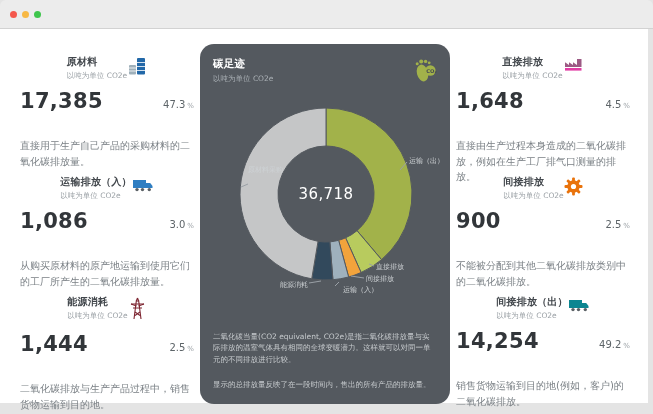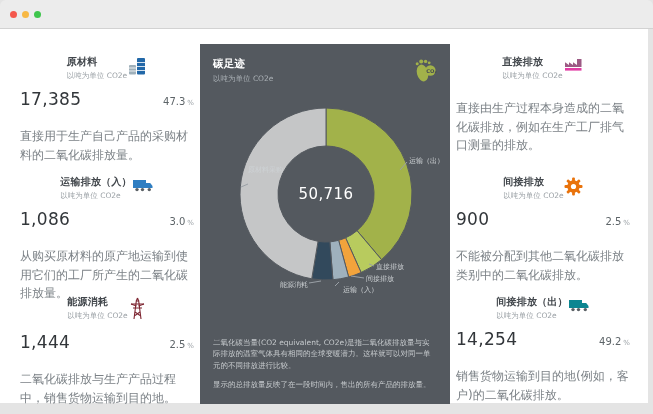--- a/index.html
+++ b/index.html
@@ -17,48 +17,48 @@
 
   .col { width:180px; padding-top:26px; }
   .col.right { width:186px; padding-left:6px; }
 
   
   .card { height:112px; margin-bottom:8px; padding-right:6px; cursor:default; }
   .card-head { display:flex; justify-content:center; align-items:flex-start; }
   .card-title { font-size:10px; font-weight:600; color:#41464b; letter-spacing:.2px; }
   .card-sub { font-size:7.5px; color:#9aa0a5; margin-top:2px; }
   .value-row { display:flex; justify-content:space-between; align-items:baseline; margin-top:8px; }
-  .big-val { font-size:17px; font-weight:400; color:#32363a; letter-spacing:.3px; }
+  .big-val { font-size:21px; font-weight:700; color:#32363a; letter-spacing:.3px; }
   .pct-num { font-size:10px; color:#5d6468; }
   .pct-sign { font-size:7px; color:#9aa0a5; margin-left:2px; }
-  .card-desc { font-size:12px; color:#7b8186; line-height:1.55; margin-top:18px; }
+  .card-desc { font-size:10px; color:#7b8186; line-height:1.55; margin-top:25px; }
   .card-icon { flex:0 0 auto; margin-top:2px; }
 
   
   .panel { width:250px; height:360px; margin-top:15px; background:#54595f;
-    position:relative; flex:0 0 auto; }
+    position:relative; flex:0 0 auto;border-radius:14px; }
   .panel-head { padding:13px 13px 0 13px; }
   .panel-title { font-size:10.5px; font-weight:600; color:#ffffff; letter-spacing:.3px; }
   .panel-sub { font-size:7.5px; color:#aab0b5; margin-top:3px; }
   .panel-foot-icon { position:absolute; top:13px; right:13px; }
 
   .donut-wrap { position:relative; width:250px; height:215px; margin-top:10px; }
   .donut-center { position:absolute; left:126px; top:100px; transform:translate(-50%,-50%);
     font-size:15px; font-weight:400; color:#ffffff; letter-spacing:.4px; }
   .donut-label { position:absolute; font-size:7px; color:#ced2d5; white-space:nowrap; }
   .dlab0 { left:209px; top:62px; }
   .dlab1 { left:176px; top:168px; }
   .dlab2 { left:166px; top:180px; }
   .dlab3 { left:127px; top:191px;margin-left:16px; }
   .dlab4 { left:80px;  top:186px; }
   .dlab5 { left:8px;   top:71px;margin-left:40px; }
 
   .panel-footer { position:absolute; left:13px; right:13px; bottom:13px; }
   .panel-footer p { font-size:7.5px; color:#c6cacd; line-height:1.55; }
-  .panel-footer p + p { margin-top:8px; }
+  .panel-footer p + p { margin-top:14px; }
 </style>
 </head>
 <body>
 
 <div class="chrome">
   <span class="tl-dot" style="background:#f4584d"></span>
   <span class="tl-dot" style="background:#f7b844"></span>
   <span class="tl-dot" style="background:#3ec54c"></span>
 </div>
 
@@ -162,21 +162,21 @@
           <polyline points="169,170 174,172" fill="none" stroke="#9aa0a6" stroke-width="1"></polyline>
           <path d="M161.09627874009664,178.51274558055806 A86,86 0 0 1 148.63668692457924,182.96734541419644 L138.63442991139306,146.30735558001663 A48,48 0 0 0 145.58862069214697,143.82106730077658 Z" fill="#f2a33c" stroke="#54595f" stroke-width="1"></path>
           <polyline points="151,182 164,184" fill="none" stroke="#9aa0a6" stroke-width="1"></polyline>
           <path d="M148.63668692457924,182.96734541419644 A86,86 0 0 1 132.9167397500069,185.7214017106036 L129.8605059069806,147.84450328033688 A48,48 0 0 0 138.63442991139306,146.30735558001663 Z" fill="#9fb1bd" stroke="#54595f" stroke-width="1"></path>
           <polyline points="139,188 135,192" fill="none" stroke="#9aa0a6" stroke-width="1"></polyline>
           <path d="M132.9167397500069,185.7214017106036 A86,86 0 0 1 111.73944414885152,184.80941307906966 L118.04061999005665,147.3354863697133 A48,48 0 0 0 129.8605059069806,147.84450328033688 Z" fill="#32495c" stroke="#54595f" stroke-width="1"></path>
           <polyline points="121,187 109,189" fill="none" stroke="#9aa0a6" stroke-width="1"></polyline>
           <path d="M111.73944414885152,184.80941307906966 A86,86 0 0 1 125.99999999999999,14 L125.99999999999999,52 A48,48 0 0 0 118.04061999005665,147.3354863697133 Z" fill="#c5c6c7" stroke="#54595f" stroke-width="1"></path>
           <polyline points="48,90 41,93" fill="none" stroke="#9aa0a6" stroke-width="1"></polyline>
         </svg>
-      <div class="donut-center">50,716</div>
+      <div class="donut-center">36,718</div>
       <span class="donut-label dlab0">运输（出）</span>
       <span class="donut-label dlab1">直接排放</span>
       <span class="donut-label dlab2">间接排放</span>
       <span class="donut-label dlab3">运输（入）</span>
       <span class="donut-label dlab4">能源消耗</span>
       <span class="donut-label dlab5">原材料采购</span>
     </div>
 
     <div class="panel-footer">
       <p>二氧化碳当量(CO2 equivalent, CO2e)是指二氧化碳排放量与实际排放的温室气体具有相同的全球变暖潜力。这样就可以对同一单元的不同排放进行比较。</p>
@@ -191,20 +191,24 @@
         <div>
           <div class="card-title">直接排放</div>
           <div class="card-sub">以吨为单位 CO2e</div>
         </div>
         <span class="card-icon">
           <svg width="21" height="17" viewBox="0 0 21 17">
             <path d="M2 10 V5.2 l4 2.8 V5.2 l4 2.8 V5.2 l4 2.8 V2 h4.5 v8 z" fill="#9c5a84"></path>
             <rect x="2" y="11" width="16.5" height="2.6" fill="#e23ca4"></rect>
           </svg>
         </span>
+      </div>
+      <div class="value-row">
+        <span class="big-val">1,648</span>
+        <span><span class="pct-num">4.5</span><span class="pct-sign">%</span></span>
       </div>
       <div class="card-desc">直接由生产过程本身造成的二氧化碳排放，例如在生产工厂排气口测量的排放。</div>
     </div>
 
     <div class="card">
       <div class="card-head">
         <div>
           <div class="card-title">间接排放</div>
           <div class="card-sub">以吨为单位 CO2e</div>
         </div>

